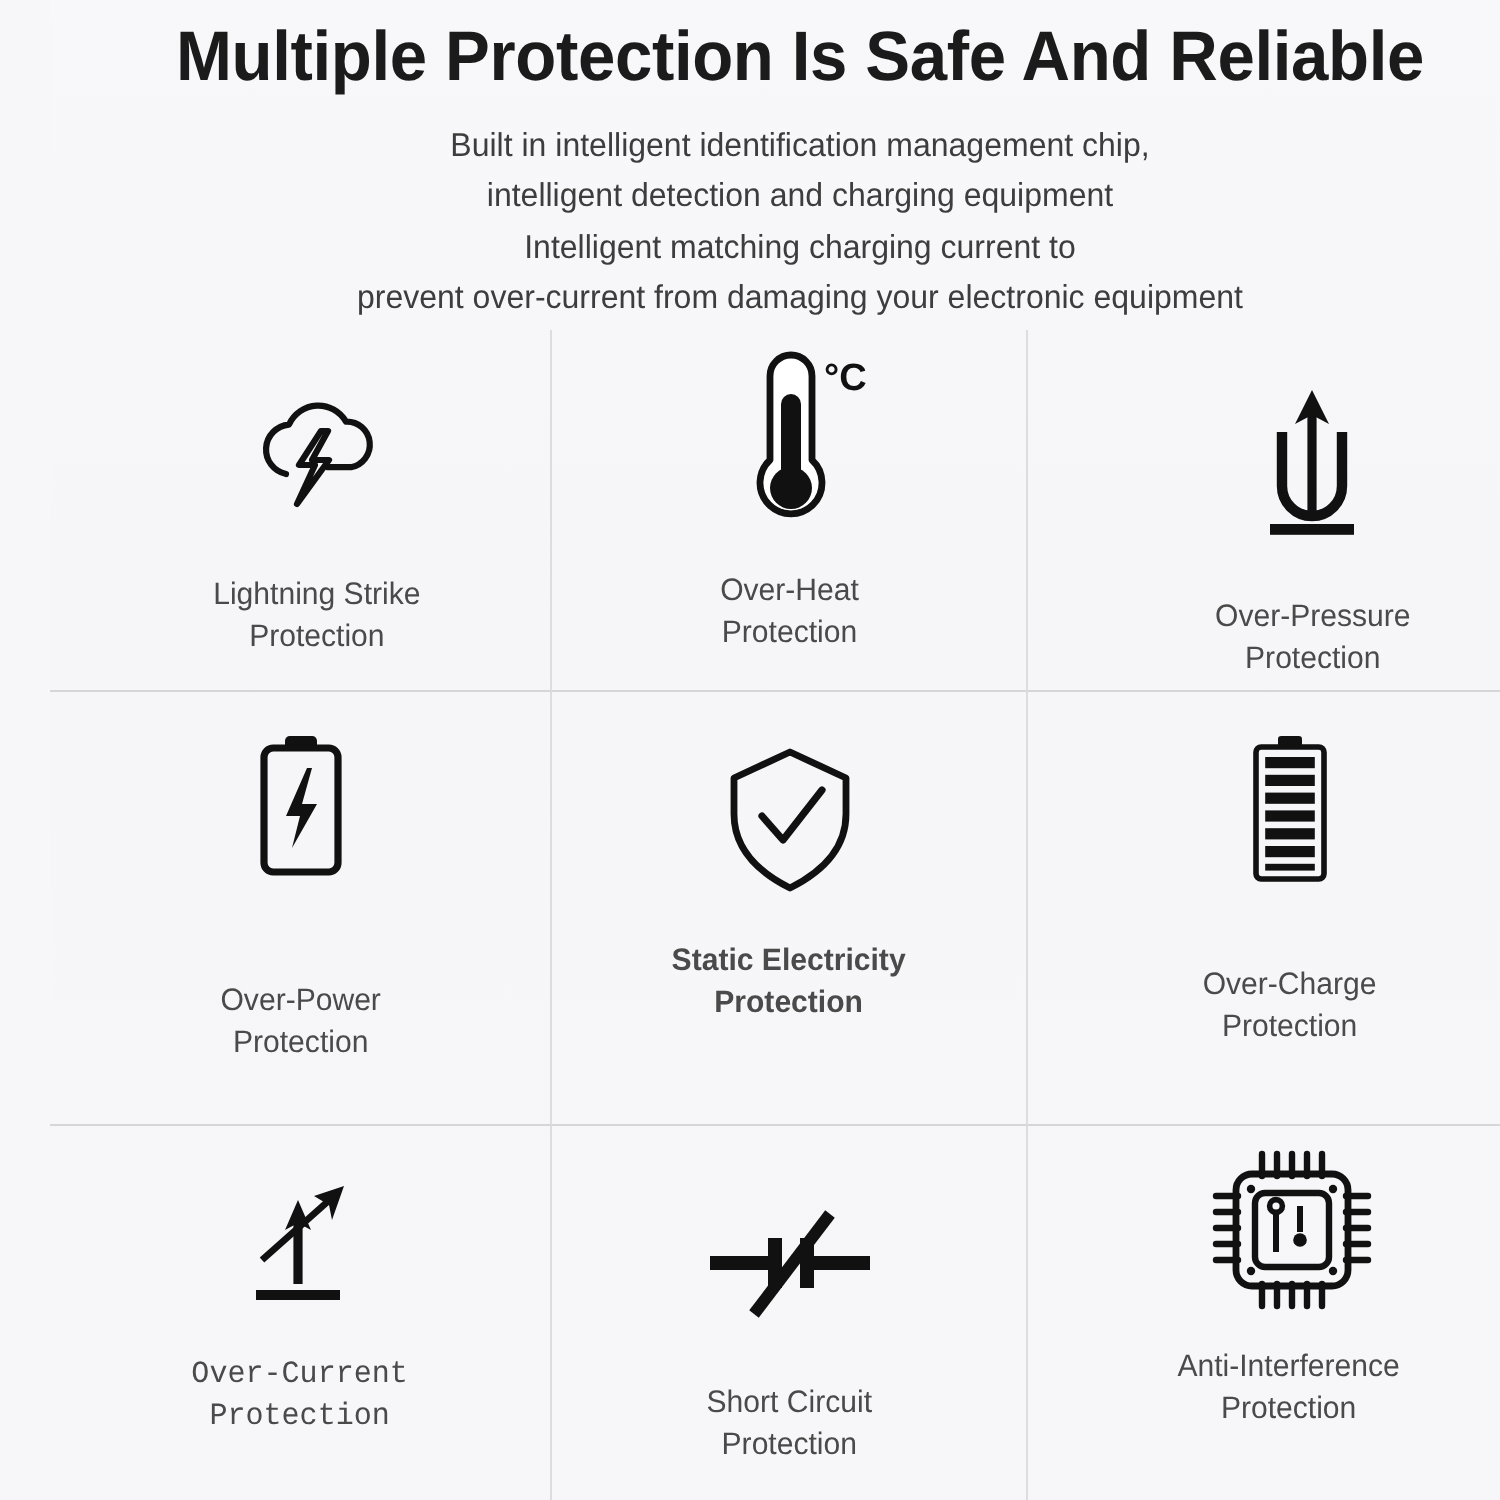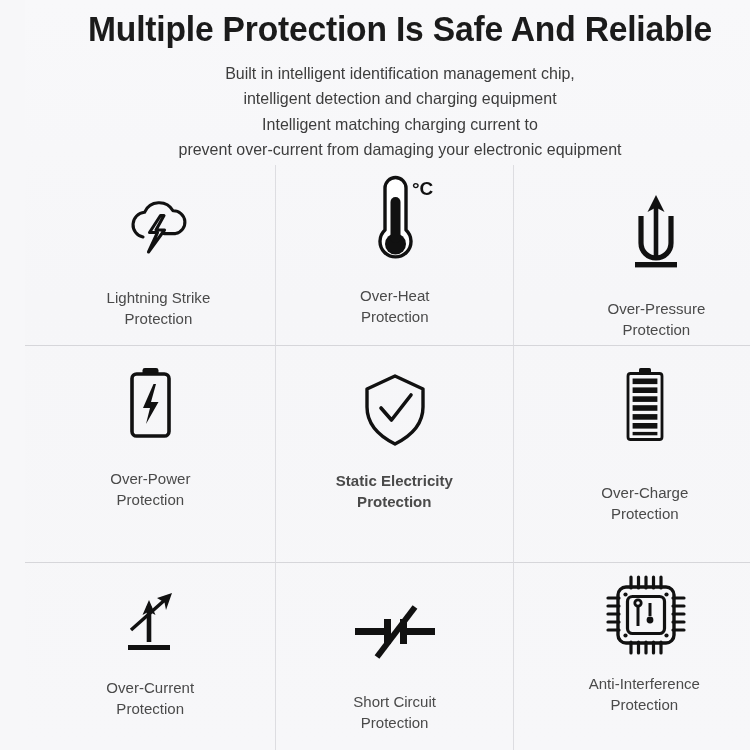--- a/index.html
+++ b/index.html
@@ -91,28 +91,28 @@
   .cap .l2 { display: block; }
 
   
   .c1 { padding-top: 28px; padding-left: 16px; }
   .c1 .cap { margin-top: 16px; }
   .c2 { padding-top: 8px; }
   .c2 .cap { margin-top: 16px; }
   .c3 { padding-top: 25px; padding-left: 23px; }
   .c3 .cap { margin-top: 22px; }
 
-  .c4 { padding-top: 18px; }
+  .c4 { padding-top: 18px; gap: 22px; }
   .c4 .cap { margin-top: 18px; }
   .c5 { padding-top: 24px; font-weight: bold; }
   .c5 .cap { margin-top: 20px; }
   .c6 { padding-top: 20px; }
   .c6 .cap { margin-top: 30px; }
 
-  .c7 { padding-top: 22px; }
+  .c7 { padding-top: 22px; font-family: Liberation Mono, monospace; }
   .c7 .cap { margin-top: 16px; }
   .c8 { padding-top: 38px; }
   .c8 .cap { margin-top: 24px; }
   .c9 { padding-top: 10px; }
   .c9 .cap { margin-top: 18px; }
 </style>
 </head>
 <body>
 
 <div class="page">

